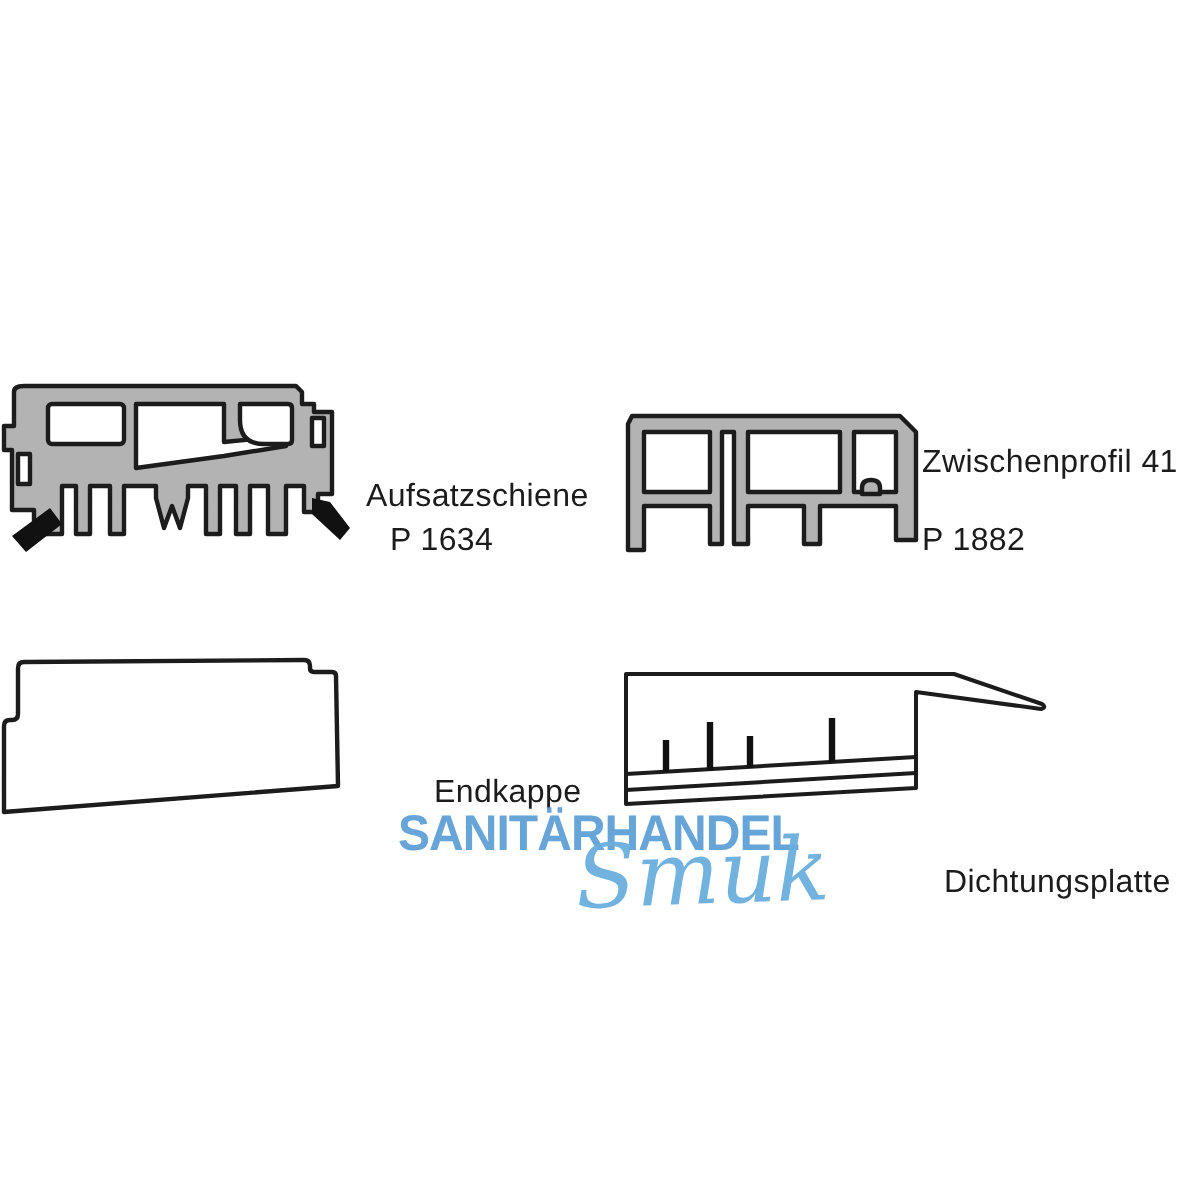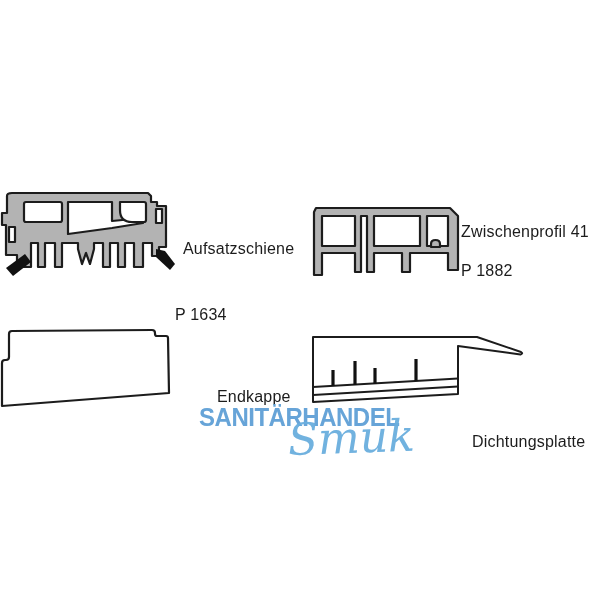--- a/index.html
+++ b/index.html
@@ -80,21 +80,21 @@
     <line class="thin" x1="3" y1="52" x2="148" y2="43.5"></line>
     <line class="thin" x1="3" y1="60" x2="148" y2="51.5"></line>
     <line class="pin" x1="23" y1="51" x2="23" y2="35"></line>
     <line class="pin" x1="45" y1="50" x2="45" y2="26"></line>
     <line class="pin" x1="65" y1="49" x2="65" y2="33"></line>
     <line class="pin" x1="106" y1="46" x2="106" y2="24"></line>
   </svg>
 </div>
 
 <div class="abs label" style="left:183px;top:239px;">Aufsatzschiene</div>
-<div class="abs label" style="left:175px;top:261px;margin-top:44px;">P 1634</div>
+<div class="abs label" style="left:195px;top:261px;">P 1634</div>
 
 <div class="abs label" style="left:461px;top:222px;">Zwischenprofil 41</div>
 <div class="abs label" style="left:461px;top:261px;">P 1882</div>
 
 <div class="abs label" style="left:177px;top:387px;margin-left:40px;">Endkappe</div>
 
 <div class="abs label" style="left:472px;top:384px;margin-top:48px;">Dichtungsplatte</div>
 
 <div class="abs wm1" style="left:199px;top:403px;">SANITÄRHANDEL</div>
 <div class="abs wm2" style="left:287px;top:414px;">Smuk</div>

